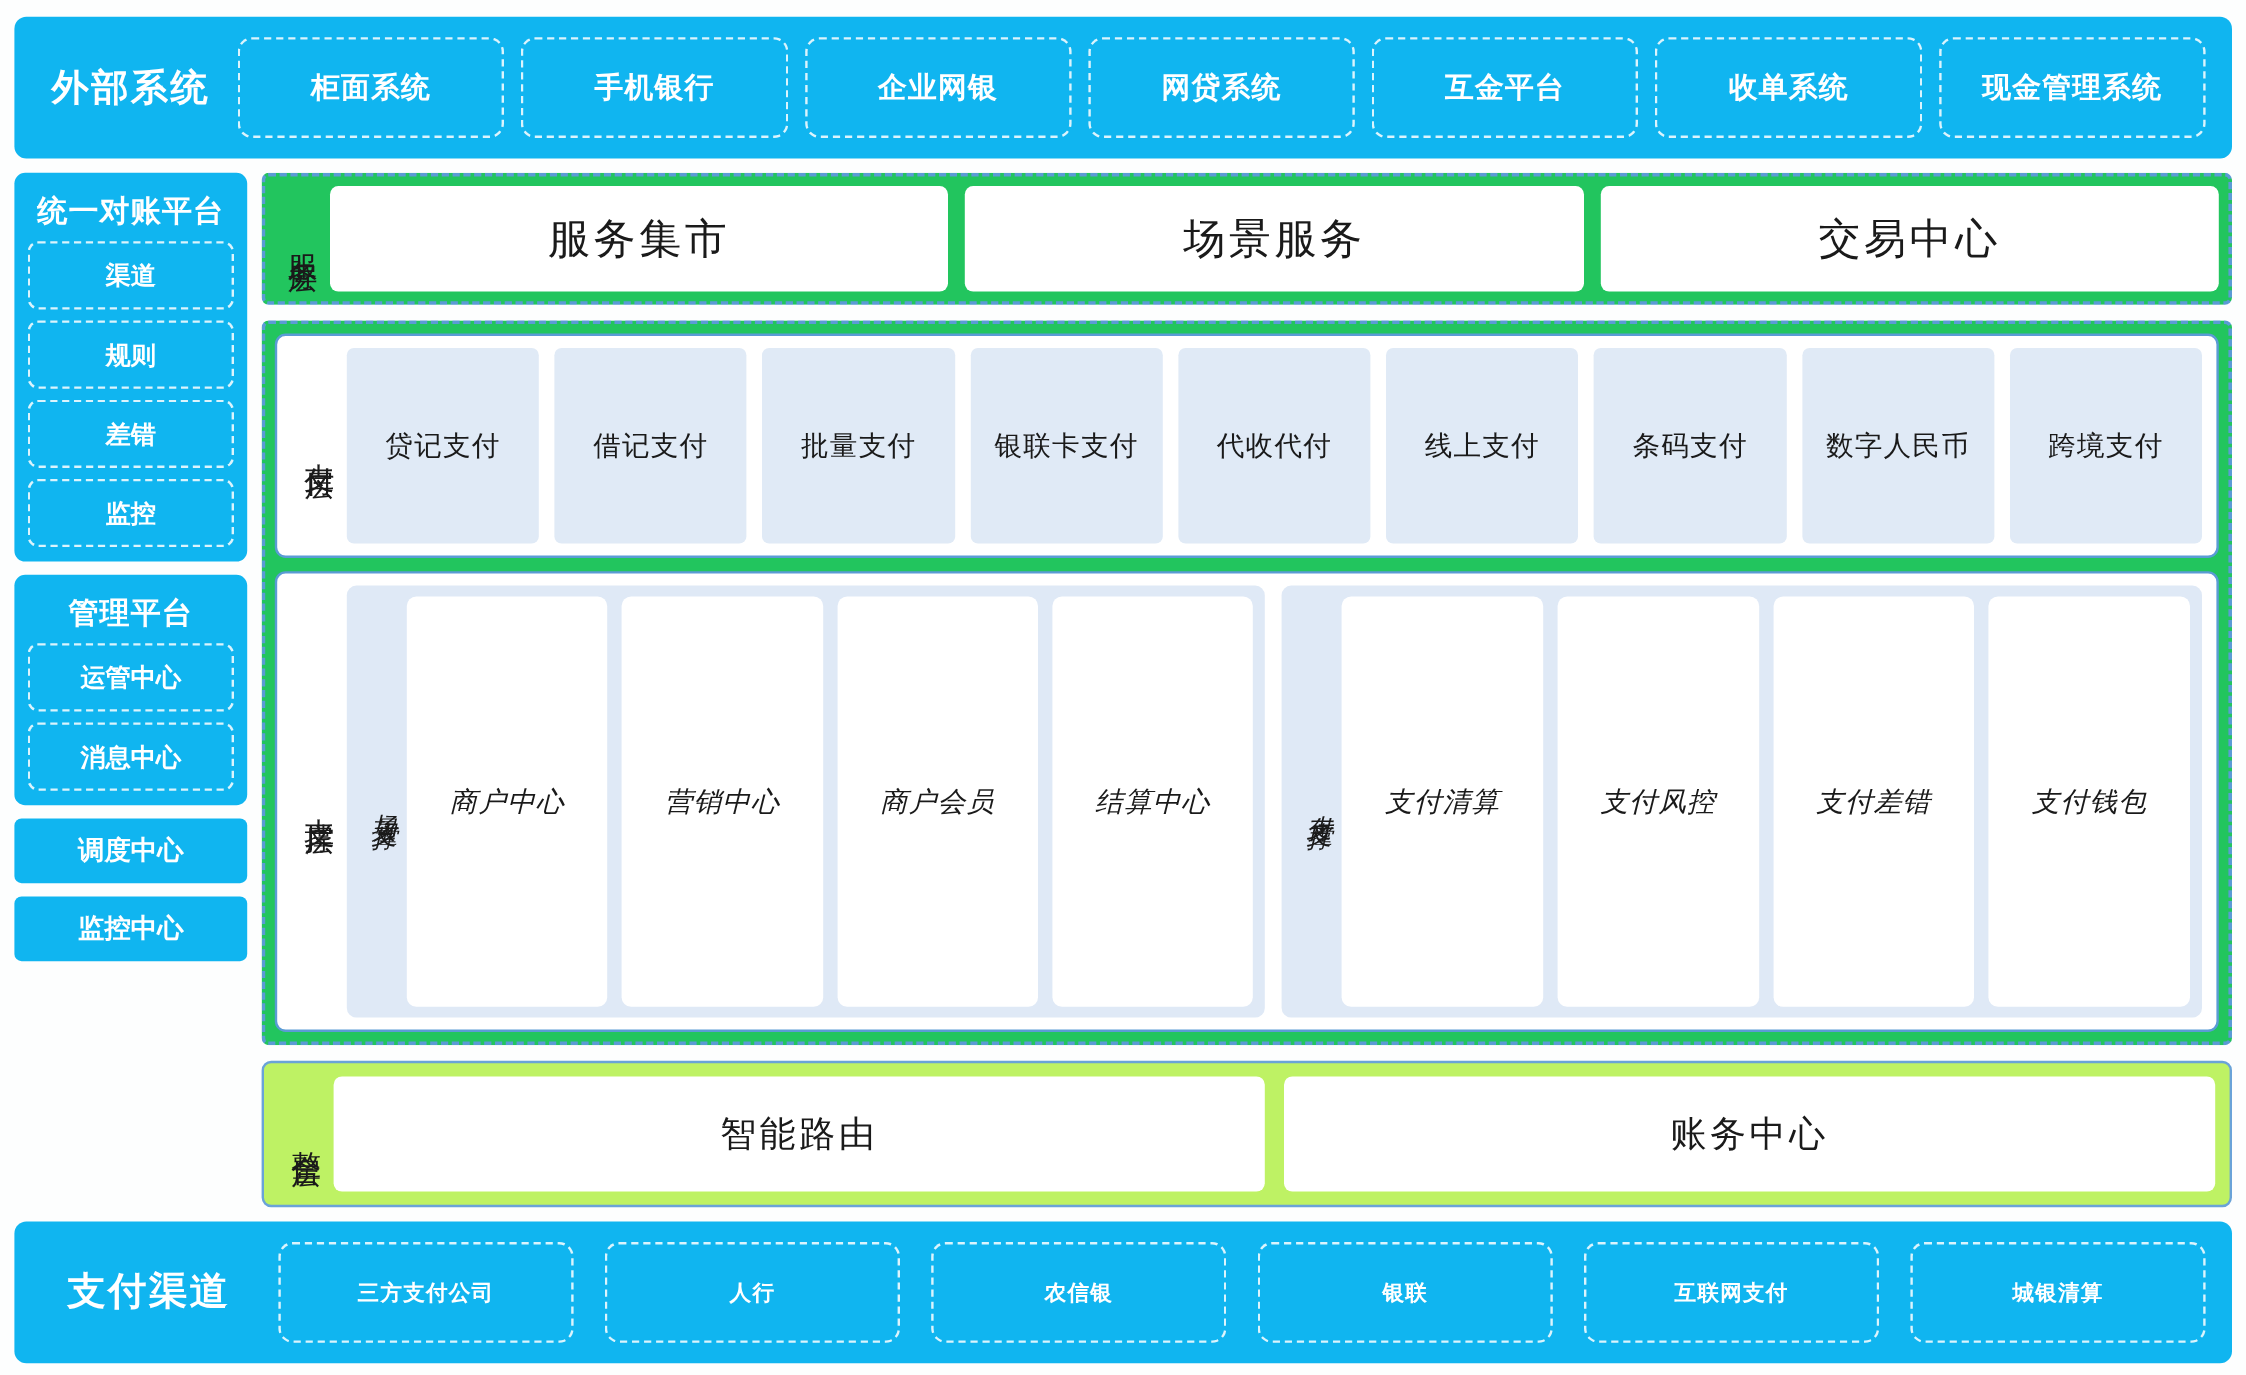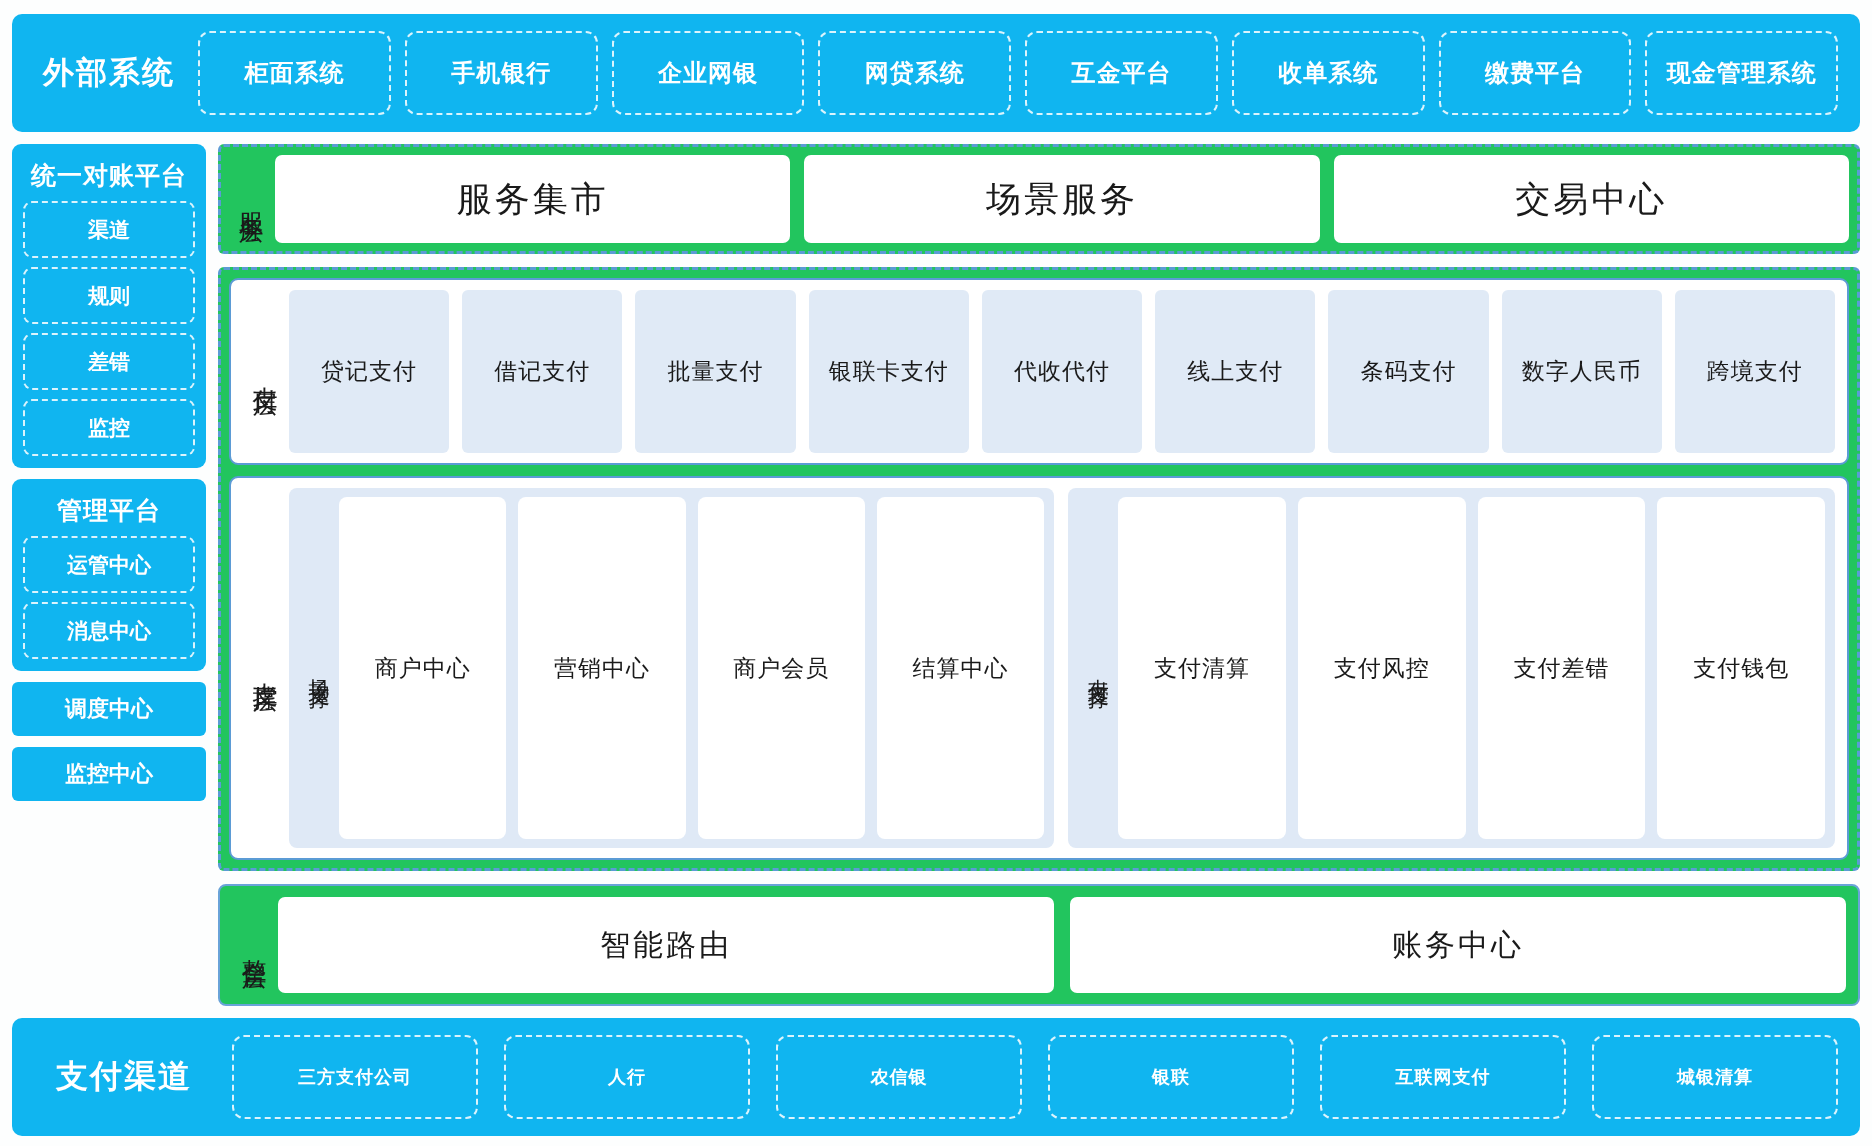--- a/index.html
+++ b/index.html
@@ -135,41 +135,41 @@
   .panel.support{ flex:1 1 auto; min-height:0; }
 
   .pay-cards{ display:flex; flex:1 1 auto; gap:13px; align-items:stretch; }
   .pay-card{
     flex:1 1 0; background:#e0eaf6; border-radius:6px;
     display:flex;align-items:center;justify-content:center;
     font-size:23px; color:#1a1a1a; letter-spacing:1px; white-space:nowrap;
   }
 
   
-  .sup-groups{ display:flex; flex:1 1 auto; gap:14px; min-width:0; }
+  .sup-groups{ display:flex; flex:1 1 auto; gap:14px; min-width:0;font-style:italic; }
   .sup-group{
     background:#dfe9f6; border-radius:8px;
     display:flex; align-items:stretch;
     padding:9px 10px;
     min-width:0;
   }
   .sup-group.g1{ flex:0 0 49.5%; }
   .sup-group.g2{ flex:1 1 auto; }
   .sup-cards{ display:flex; flex:1 1 auto; gap:12px; min-width:0;}
   .sup-card{
     flex:1 1 0; background:#ffffff; border-radius:8px;
     display:flex;align-items:center;justify-content:center;
     font-size:23px; color:#1a1a1a; letter-spacing:1px; white-space:nowrap;
   }
 
   
   .integr{
     border:2.5px solid #6aa3d8;
     border-radius:8px;
-    background:#22c55e;
+    background:#bef264;
     padding:11px 12px;
     display:flex; align-items:stretch;
     height:122px; flex:0 0 auto;
   }
   .int-cards{ display:flex; flex:1 1 auto; gap:16px; }
   .int-card{
     flex:1 1 0; background:#ffffff; border-radius:7px;
     display:flex;align-items:center;justify-content:center;
     font-size:30px; color:#1a1a1a; letter-spacing:3px;
   }
@@ -181,21 +181,20 @@
 
   <div class="banner top">
     <div class="banner-title">外部系统</div>
     <div class="banner-items">
       <div class="banner-chip">柜面系统</div>
       <div class="banner-chip">手机银行</div>
       <div class="banner-chip">企业网银</div>
       <div class="banner-chip">网贷系统</div>
       <div class="banner-chip">互金平台</div>
       <div class="banner-chip">收单系统</div>
-      <div class="banner-chip">缴费平台</div>
       <div class="banner-chip">现金管理系统</div>
     </div>
   </div>
 
   <div class="middle">
 
     <div class="rail">
 
       <div class="rail-card">
         <div class="rail-card-title">统一对账平台</div>

